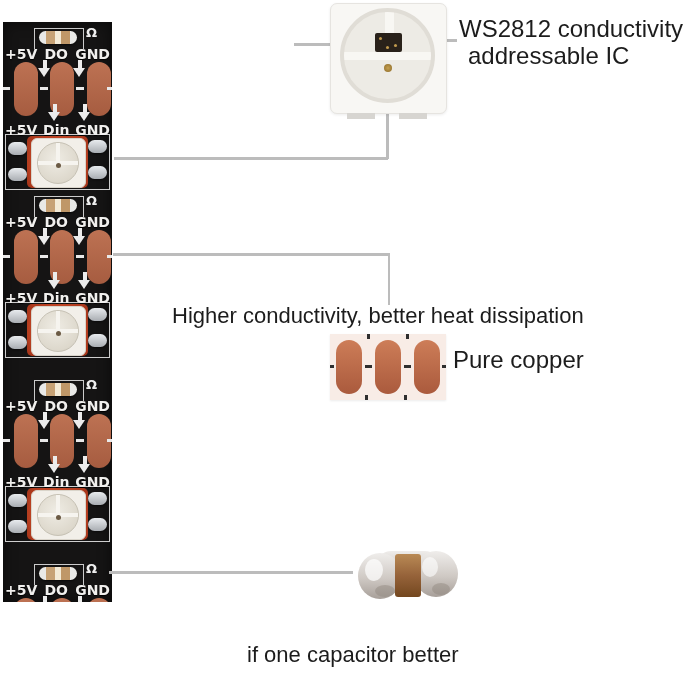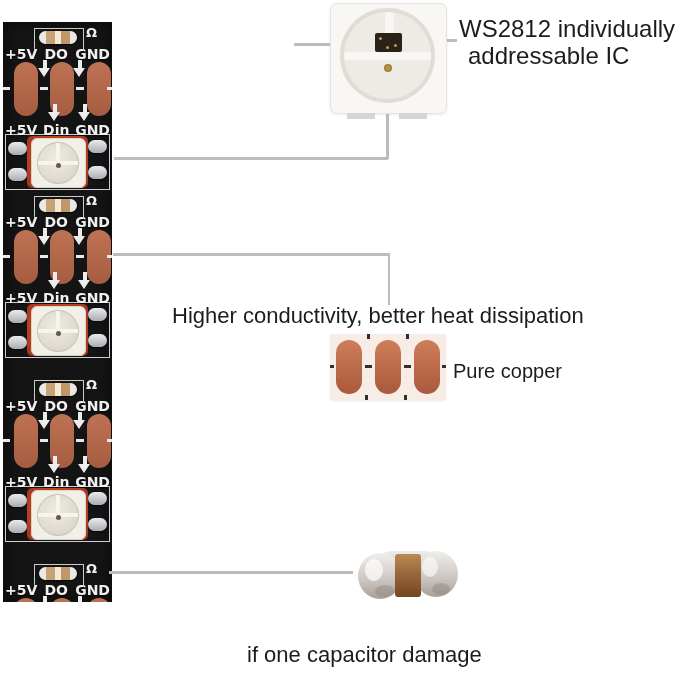--- a/index.html
+++ b/index.html
@@ -243,40 +243,40 @@
       <div class="ic">
         <i style="left:4px;top:4px"></i>
           <i style="left:19px;top:11px"></i>
           <i style="left:11px;top:13px"></i>
       </div>
       <div class="die"></div>
     </div>
   </div>
 
 
-  <div class="label" style="left:459px;top:15px;font-size:24px">WS2812 individually</div>
+  <div class="label" style="left:459px;top:15px;font-size:24px">WS2812 conductivity</div>
   <div class="label" style="left:172px;top:303px;font-size:22px">Higher conductivity, better heat dissipation</div>
 
   <div class="label" style="left:468px;top:42px;font-size:24px">addressable IC</div>
 
   <div class="cu">
     <div class="cu-pad" style="left:6px"></div>
     <div class="cu-pad" style="left:45px"></div>
     <div class="cu-pad" style="left:84px"></div>
     <div class="cu-dash" style="left:0;width:4px"></div>
     <div class="cu-dash" style="left:35px;width:7px"></div>
     <div class="cu-dash" style="left:74px;width:7px"></div>
     <div class="cu-dash" style="left:112px;width:4px"></div>
     <div class="cu-tick" style="left:37px;top:0"></div>
     <div class="cu-tick" style="left:76px;top:0"></div>
     <div class="cu-tick" style="left:35px;bottom:0"></div>
     <div class="cu-tick" style="left:74px;bottom:0"></div>
   </div>
 
-  <div class="label" style="left:453px;top:360px;font-size:20px">Pure copper</div>
+  <div class="label" style="left:453px;top:346px;font-size:24px">Pure copper</div>
 
   <svg class="capimg" viewBox="0 0 102 56">
     <defs>
       <linearGradient id="silver" x1="0" y1="0" x2="0" y2="1">
         <stop offset="0" stop-color="#efedeb"></stop>
           <stop offset="0.55" stop-color="#cfc9c4"></stop>
           <stop offset="1" stop-color="#a79f99"></stop>
       </linearGradient>
       <linearGradient id="brown" x1="0" y1="0" x2="0" y2="1">
         <stop offset="0" stop-color="#b98a55"></stop>
@@ -287,15 +287,15 @@
     <rect x="20" y="6" width="62" height="32" rx="14" fill="url(#silver)"></rect>
     <ellipse cx="23" cy="31" rx="22" ry="23" fill="url(#silver)"></ellipse>
     <ellipse cx="79" cy="29" rx="22" ry="23" fill="url(#silver)"></ellipse>
     <rect x="38" y="9" width="26" height="43" rx="3" fill="url(#brown)"></rect>
     <ellipse cx="17" cy="25" rx="9" ry="11" fill="#ffffff" opacity="0.7"></ellipse>
     <ellipse cx="73" cy="22" rx="8" ry="10" fill="#ffffff" opacity="0.6"></ellipse>
     <ellipse cx="28" cy="46" rx="10" ry="6" fill="#8d847d" opacity="0.45"></ellipse>
     <ellipse cx="84" cy="44" rx="9" ry="6" fill="#8d847d" opacity="0.45"></ellipse>
   </svg>
 
-  <div class="label" style="left:247px;top:642px;font-size:22px">if one capacitor damage</div>
+  <div class="label" style="left:247px;top:642px;font-size:22px">if one capacitor better</div>
 
 </div>
 
 </body></html>

